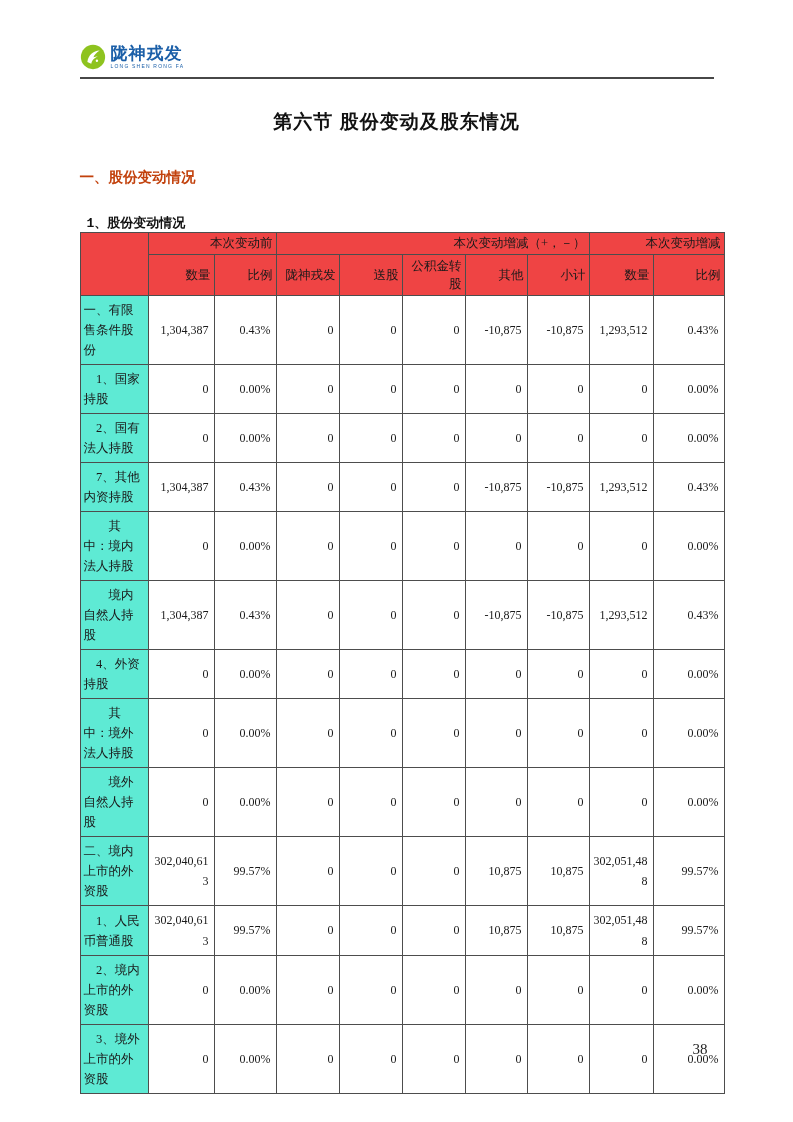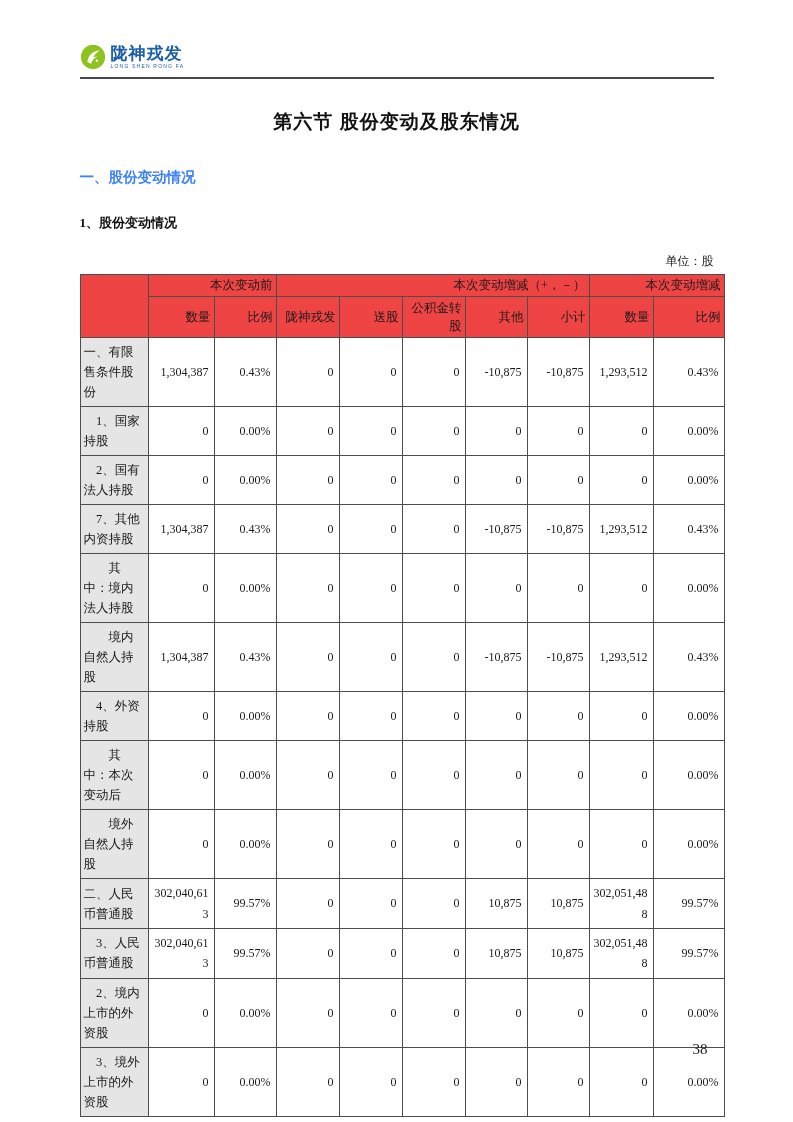--- a/index.html
+++ b/index.html
@@ -28,44 +28,44 @@
   .doc-title{font-size:12.5px; color:#222; padding-bottom:3px;}
   
   .main{margin:0 66px;}
   .section-title{
     text-align:center; font-family:"Liberation Sans","DejaVu Sans",sans-serif;
     font-weight:bold; font-size:19px; letter-spacing:1px;
     margin:30px 0 17px; color:#111;
   }
   .h-level1{
     font-family:Liberation Serif, serif;
-    font-weight:bold; font-size:14.5px; margin:33px 0 0; color:#3b82f6;
+    font-weight:bold; font-size:14.5px; margin:33px 0 0; color:#c2410c;
   }
   .h-level2{
-    font-family:Liberation Serif, serif;
-    font-weight:bold; font-size:13px; margin:27px 0 0; color:#111;
+    font-family:Liberation Mono, monospace;
+    font-weight:bold; font-size:13px; margin:27px 7px 0; color:#111;
   }
   .unit-line{width:644px; text-align:right; font-size:12px; margin:21px 0 4px; padding-right:10px; box-sizing:border-box;}
   
   table.share-table{
     width:644px; border-collapse:collapse; table-layout:fixed;
     font-size:12px; border:1.5px solid #404040;
   }
   .share-table th, .share-table td{
     border:1px solid #4d4d4d; vertical-align:middle; box-sizing:border-box;
   }
   .share-table thead th{
     background:#ef4444; font-weight:normal; text-align:right;
     font-size:12.5px; line-height:1.45; padding:2px 3px;
   }
   .share-table thead tr.group-row th{height:22px; padding:1px 3px;}
   .share-table thead tr.col-row th{height:40px;}
   .corner-cell{background:#d9d9d9;}
   .label-cell{
-    background:#e5e5e5; text-align:left; padding:4px 3px;
+    background:#5eead4; text-align:left; padding:4px 3px;
     word-break:break-all; line-height:1.6; font-size:12.5px;
   }
   .num-cell{
     text-align:right; padding:4px 5px 4px 3px;
     word-break:break-all; line-height:1.7; background:#ffffff;
   }
   
   .page-number{position:absolute; right:72px; bottom:64px; font-size:15px; color:#222;}
 </style>
 </head>
@@ -84,21 +84,20 @@
         <span class="brand-cn">陇神戎发</span>
         <span class="brand-en">LONG SHEN RONG FA</span>
       </div>
     </div>
   </div>
 
   <div class="main">
     <h1 class="section-title">第六节 股份变动及股东情况</h1>
     <h2 class="h-level1">一、股份变动情况</h2>
     <h3 class="h-level2">1、股份变动情况</h3>
-    <div class="unit-line">单位：股</div>
 
     <table class="share-table">
       <colgroup>
         <col style="width:68px">
           <col style="width:66px">
           <col style="width:62px">
         <col style="width:63px">
           <col style="width:63px">
           <col style="width:63px">
         <col style="width:62px">
@@ -204,21 +203,21 @@
             <td class="num-cell">0.00%</td>
             <td class="num-cell">0</td>
             <td class="num-cell">0</td>
             <td class="num-cell">0</td>
             <td class="num-cell">0</td>
             <td class="num-cell">0</td>
             <td class="num-cell">0</td>
             <td class="num-cell">0.00%</td>
           </tr>
           <tr>
-            <td class="label-cell">　　其中：本次变动后</td>
+            <td class="label-cell">　　其中：境外法人持股</td>
             <td class="num-cell">0</td>
             <td class="num-cell">0.00%</td>
             <td class="num-cell">0</td>
             <td class="num-cell">0</td>
             <td class="num-cell">0</td>
             <td class="num-cell">0</td>
             <td class="num-cell">0</td>
             <td class="num-cell">0</td>
             <td class="num-cell">0.00%</td>
           </tr>
@@ -228,33 +227,33 @@
             <td class="num-cell">0.00%</td>
             <td class="num-cell">0</td>
             <td class="num-cell">0</td>
             <td class="num-cell">0</td>
             <td class="num-cell">0</td>
             <td class="num-cell">0</td>
             <td class="num-cell">0</td>
             <td class="num-cell">0.00%</td>
           </tr>
           <tr>
-            <td class="label-cell">二、人民币普通股</td>
+            <td class="label-cell">二、境内上市的外资股</td>
             <td class="num-cell">302,040,613</td>
             <td class="num-cell">99.57%</td>
             <td class="num-cell">0</td>
             <td class="num-cell">0</td>
             <td class="num-cell">0</td>
             <td class="num-cell">10,875</td>
             <td class="num-cell">10,875</td>
             <td class="num-cell">302,051,488</td>
             <td class="num-cell">99.57%</td>
           </tr>
           <tr>
-            <td class="label-cell">　3、人民币普通股</td>
+            <td class="label-cell">　1、人民币普通股</td>
             <td class="num-cell">302,040,613</td>
             <td class="num-cell">99.57%</td>
             <td class="num-cell">0</td>
             <td class="num-cell">0</td>
             <td class="num-cell">0</td>
             <td class="num-cell">10,875</td>
             <td class="num-cell">10,875</td>
             <td class="num-cell">302,051,488</td>
             <td class="num-cell">99.57%</td>
           </tr>

